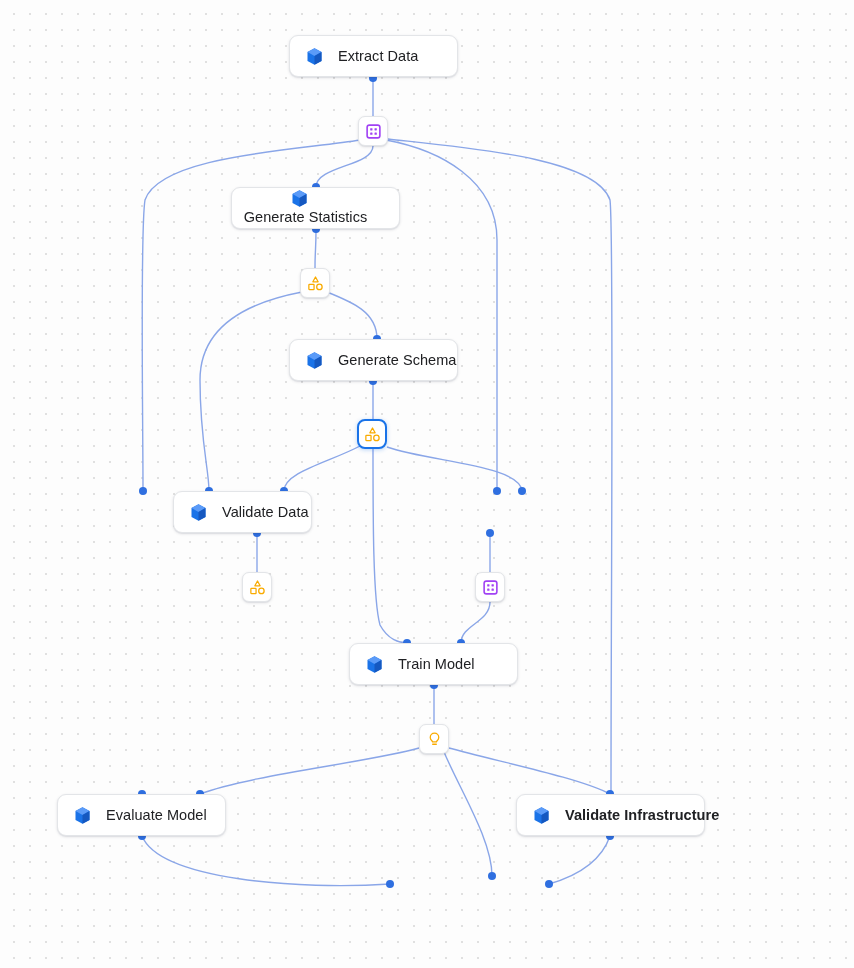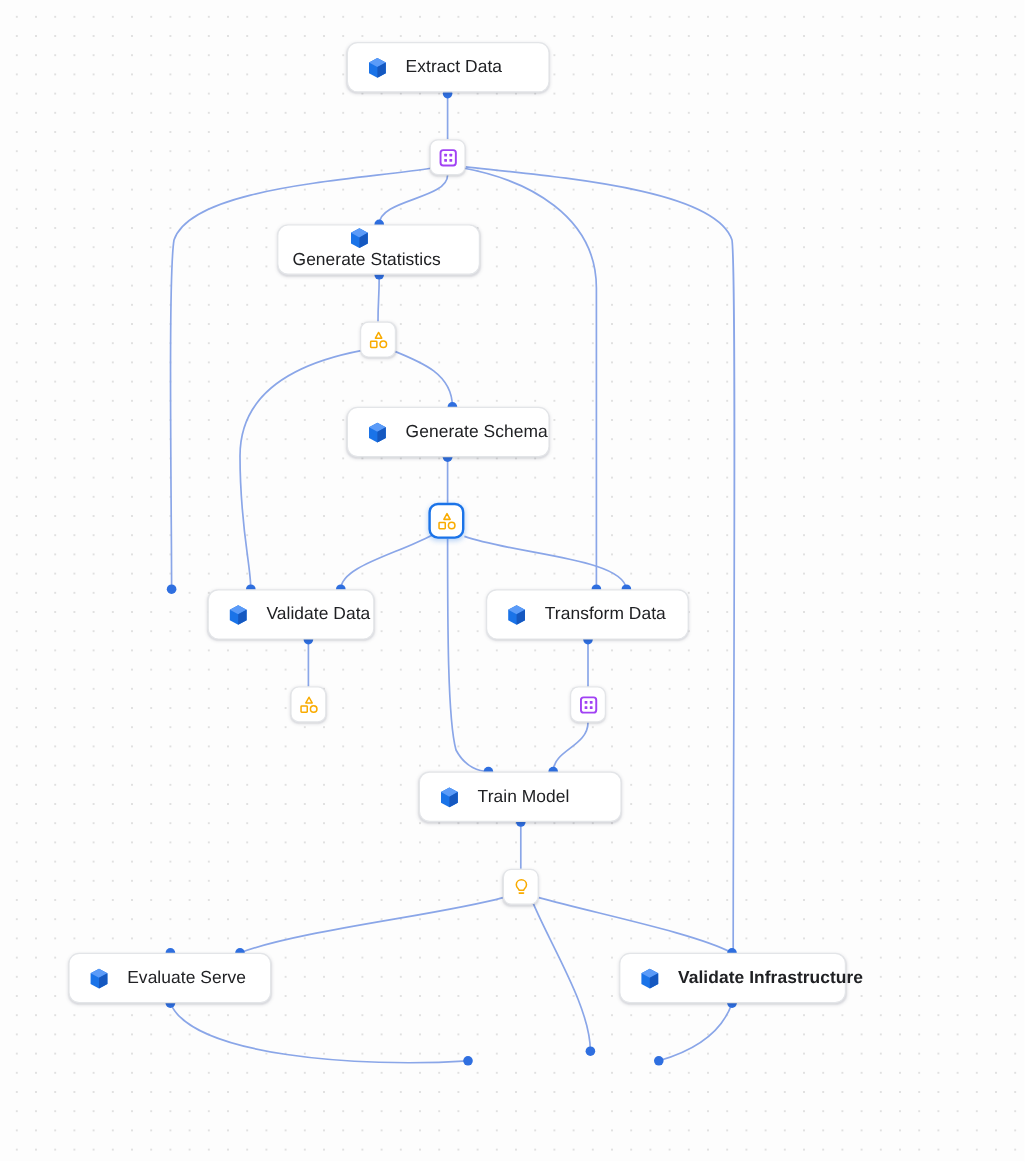--- a/index.html
+++ b/index.html
@@ -208,51 +208,41 @@
     <span class="cube-icon">
       <svg viewBox="0 0 24 24" width="21" height="21">
           <path d="M12 2.6 4 6.9v10.2l8 4.3 8-4.3V6.9z" fill="#1a73e8"></path>
           <path d="M12 2.6 4 6.9l8 4.4 8-4.4z" fill="#5b9bf8"></path>
           <path d="M12 11.3v10.1l8-4.3V6.9z" fill="#1558c0"></path>
         </svg>
     </span>
     <span class="node-label">Validate Data</span>
   </div>
 
-  <div class="node" style="left:405px;top:491px;width:169px;">
-    <span class="cube-icon">
-      <svg viewBox="0 0 24 24" width="21" height="21">
-          <path d="M12 2.6 4 6.9v10.2l8 4.3 8-4.3V6.9z" fill="#1a73e8"></path>
-          <path d="M12 2.6 4 6.9l8 4.4 8-4.4z" fill="#5b9bf8"></path>
-          <path d="M12 11.3v10.1l8-4.3V6.9z" fill="#1558c0"></path>
-        </svg>
-    </span>
-    <span class="node-label">Transform Data</span>
-  </div>
 
   <div class="node" style="left:349px;top:643px;width:169px;">
     <span class="cube-icon">
       <svg viewBox="0 0 24 24" width="21" height="21">
           <path d="M12 2.6 4 6.9v10.2l8 4.3 8-4.3V6.9z" fill="#1a73e8"></path>
           <path d="M12 2.6 4 6.9l8 4.4 8-4.4z" fill="#5b9bf8"></path>
           <path d="M12 11.3v10.1l8-4.3V6.9z" fill="#1558c0"></path>
         </svg>
     </span>
     <span class="node-label">Train Model</span>
   </div>
 
   <div class="node" style="left:57px;top:794px;width:169px;">
     <span class="cube-icon">
       <svg viewBox="0 0 24 24" width="21" height="21">
           <path d="M12 2.6 4 6.9v10.2l8 4.3 8-4.3V6.9z" fill="#1a73e8"></path>
           <path d="M12 2.6 4 6.9l8 4.4 8-4.4z" fill="#5b9bf8"></path>
           <path d="M12 11.3v10.1l8-4.3V6.9z" fill="#1558c0"></path>
         </svg>
     </span>
-    <span class="node-label">Evaluate Serve</span>
+    <span class="node-label">Evaluate Model</span>
   </div>
 
   <div class="node" style="left:516px;top:794px;width:189px;font-weight:bold;">
     <span class="cube-icon">
       <svg viewBox="0 0 24 24" width="21" height="21">
           <path d="M12 2.6 4 6.9v10.2l8 4.3 8-4.3V6.9z" fill="#1a73e8"></path>
           <path d="M12 2.6 4 6.9l8 4.4 8-4.4z" fill="#5b9bf8"></path>
           <path d="M12 11.3v10.1l8-4.3V6.9z" fill="#1558c0"></path>
         </svg>
     </span>

